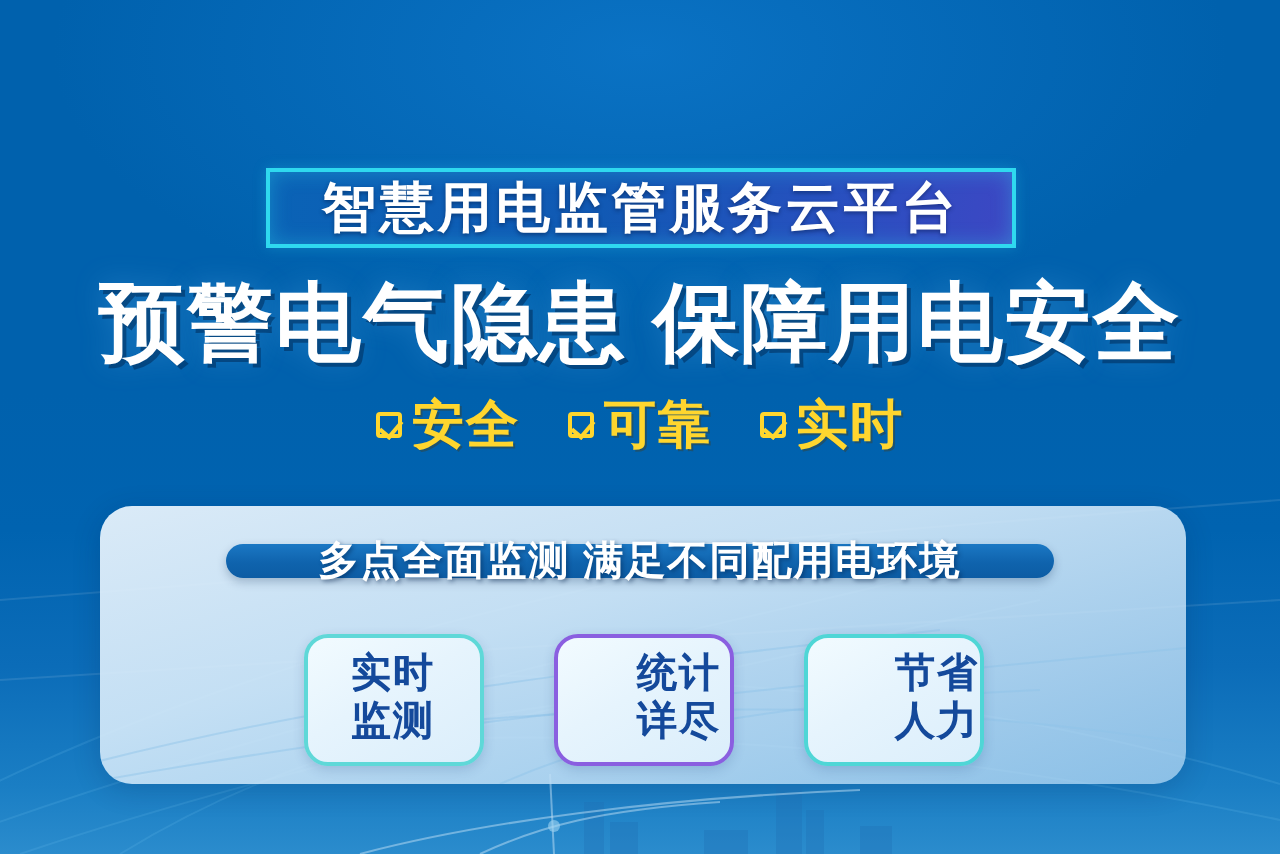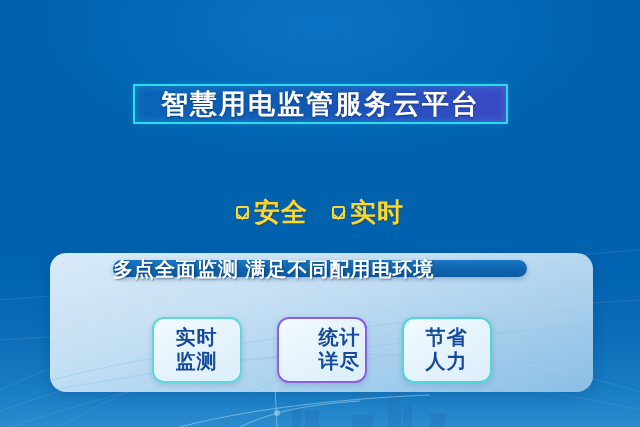--- a/index.html
+++ b/index.html
@@ -67,24 +67,24 @@
     position:absolute;left:50px;top:253px;width:543px;height:139px;
     border-radius:16px;
     background:linear-gradient(165deg,rgba(232,243,252,.94) 0%,rgba(215,235,250,.90) 40%,rgba(198,226,247,.82) 72%,rgba(186,219,245,.70) 100%);
     box-shadow:0 3px 14px rgba(0,30,70,.18);
     overflow:hidden;
   }
   .panel-deco{position:absolute;inset:0;pointer-events:none;}
 
   
   .banner{
-    position:absolute;left:113px;top:260px;width:414px;height:17px;
+    position:absolute;left:113px;top:272px;width:414px;height:17px;
     border-radius:17px;
     background:linear-gradient(180deg,#1b78c4 0%,#0f63ad 55%,#0c5ca4 100%);
-    display:flex;align-items:center;justify-content:flex-start;
+    display:flex;align-items:center;justify-content:center;
     box-shadow:0 2px 5px rgba(0,35,80,.25);
   }
   .banner .txt{
     color:#fff;font-size:20px;font-weight:700;letter-spacing:1px;
     line-height:1;white-space:nowrap;
     text-shadow:1px 1px 2px rgba(0,30,70,.45);
   }
 
   
   .cards{
@@ -94,21 +94,21 @@
   .card{
     width:90px;height:66px;box-sizing:border-box;
     border-radius:12px;border:2px solid #8a6fe0;
     background:linear-gradient(150deg,#f2fbff 0%,#e6f4fd 45%,#dbeefb 100%);
     display:flex;flex-direction:column;align-items:center;justify-content:center;
     box-shadow:0 2px 6px rgba(30,60,120,.18);
   }
   .card.c1{border-color:#5fd8d8;}
   .card.c2{border-color:#8a5fe0;padding-left:36px;}
   .card.c3{border-color:#5f63e0;}
-  .card.c4{border-color:#4fd6d6;}
+  .card.c4{border-color:#4fd6d6;align-items:flex-end;}
   .card .line{
     color:#14499b;font-size:20px;font-weight:700;letter-spacing:1px;
     line-height:1.18;white-space:nowrap;
   }
 
   
   .city{position:absolute;left:0;bottom:0;width:640px;height:40px;pointer-events:none;}
 </style>
 </head>
 <body>
@@ -129,25 +129,30 @@
         <path d="M0 300 L 640 250"></path>
         <path d="M0 340 L 640 300"></path>
       </g>
     </svg>
   </div>
 
   <div class="title-box">
     <span class="txt">智慧用电监管服务云平台</span>
   </div>
 
+  <div class="headline">预警电气隐患 保障用电安全</div>
 
   <div class="tags">
     <div class="tag">
       <span class="box"></span>
       <span class="lbl">安全</span>
+    </div>
+    <div class="tag">
+      <span class="box"></span>
+      <span class="lbl">可靠</span>
     </div>
     <div class="tag">
       <span class="box"></span>
       <span class="lbl">实时</span>
     </div>
   </div>
 
   <div class="panel">
     <div class="panel-deco">
       <svg viewBox="0 0 543 139" preserveAspectRatio="none">

